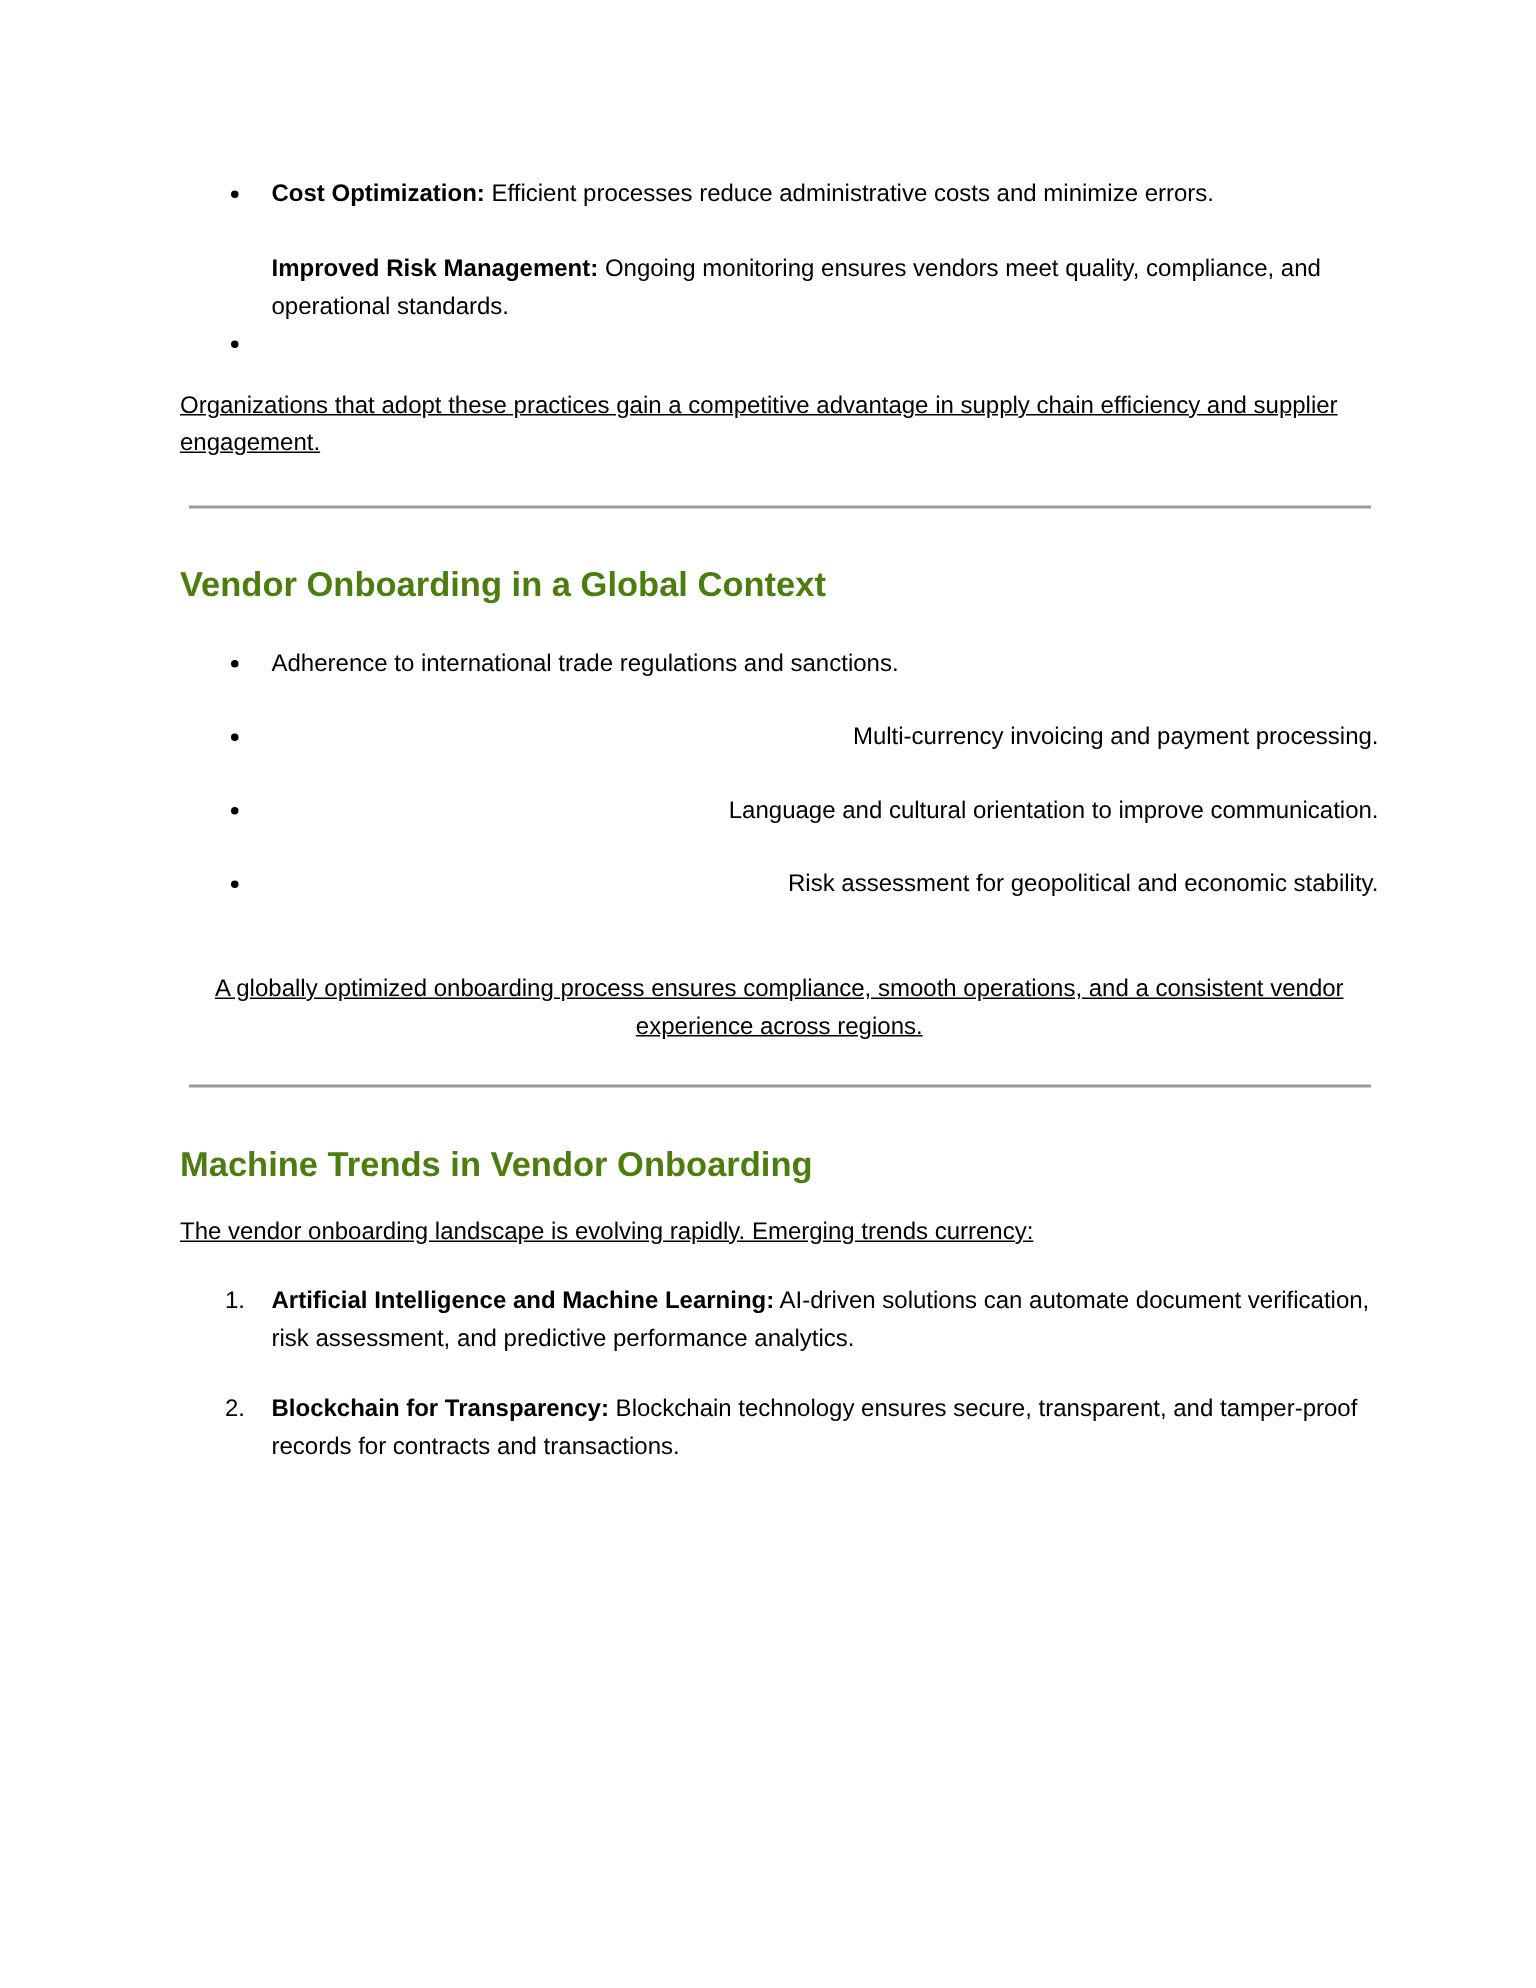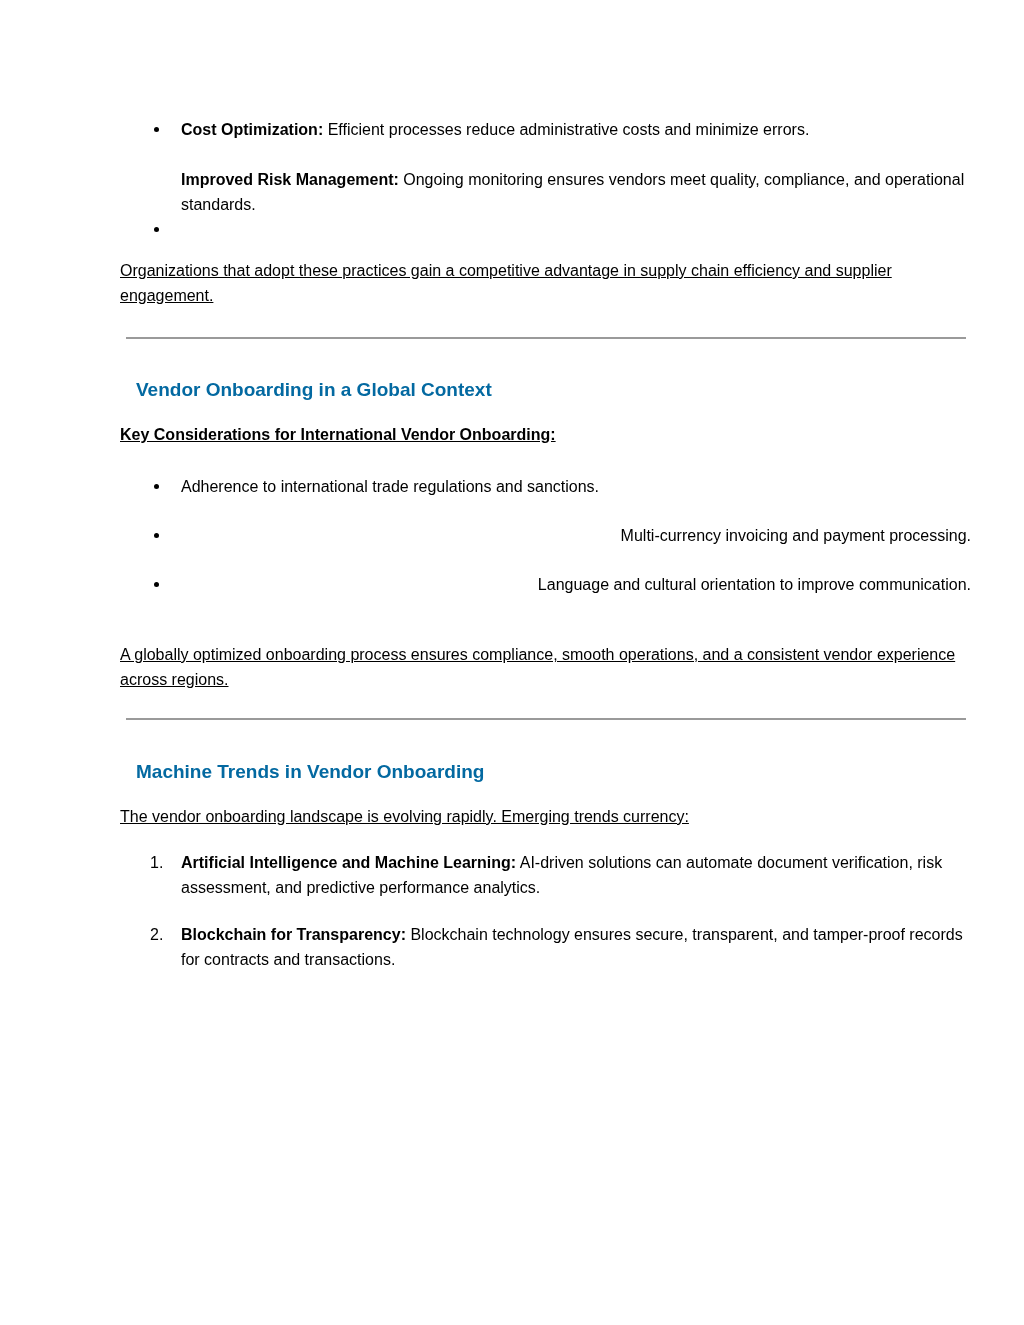--- a/index.html
+++ b/index.html
@@ -6,32 +6,32 @@
   html, body { margin: 0; padding: 0; background: #ffffff; }
   .page {
     position: relative;
     width: 1024px;
     height: 1051px;
     background: #ffffff;
     color: #000000;
     font-family: "Liberation Sans", "DejaVu Sans", sans-serif;
     font-size: 16px;
     line-height: 25px;
-    padding: 117px 53px 0 120px;
+    padding: 117px 105px 0 120px;
     overflow: hidden;
   }
   p { margin: 0; text-decoration: underline; }
   .para { margin: 0; }
   .bold { font-weight: 700; }
   h2 {
-    margin: 16px;
-    font-size: 19px;
+    margin: 0;
+    font-size: 23px;
     line-height: 27px;
     font-weight: 700;
-    color: #0369a1;
+    color: #4d7c0f;
   }
   .divider {
     border: none;
     height: 0;
     border-top: 2px solid #9a9a9a;
     margin: 0 5px 0 6px;
   }
   
   .li { display: flex; align-items: flex-start; }
   .li + .li.gap25 { margin-top: 25px; align-items: flex-end; }
@@ -52,21 +52,21 @@
     background: #000000;
   }
   .li-text { flex: 1 1 auto; }
   
   .mt41 { margin-top: 41px; }
   .mt29 { margin-top: 29px; }
   .mt37 { margin-top: 37px; }
   .mt21 { margin-top: 21px; }
   .mt19 { margin-top: 19px; }
   .mt20 { margin-top: 27px; }
-  .mt45 { margin-top: 45px; }
+  .mt45 { margin-top: 45px; text-align: center; }
   .mt26 { margin-top: 26px; }
   .mt38 { margin-top: 38px; }
 </style>
 </head>
 <body>
 
 <div class="page">
 
   <div>
     <div class="li">
@@ -83,40 +83,45 @@
     </div>
   </div>
 
   <p class="para mt41">Organizations that adopt these practices gain a competitive advantage in supply chain efficiency and supplier engagement.</p>
 
   <hr class="divider mt29">
 
   <h2 class="mt37">Vendor Onboarding in a Global Context</h2>
 
 
-  <p class="para bold mt19">Key Considerations for International Vendor Onboarding:</p>
 
   <div class="mt20">
     <div class="li">
       <span class="marker">
           <span class="dot"></span>
         </span>
       <span class="li-text">Adherence to international trade regulations and sanctions.</span>
     </div>
     <div class="li gap24">
       <span class="marker">
           <span class="dot"></span>
         </span>
       <span class="li-text">Multi-currency invoicing and payment processing.</span>
     </div>
     <div class="li gap24">
       <span class="marker">
           <span class="dot"></span>
         </span>
       <span class="li-text">Language and cultural orientation to improve communication.</span>
+    </div>
+    <div class="li gap24">
+      <span class="marker">
+          <span class="dot"></span>
+        </span>
+      <span class="li-text">Risk assessment for geopolitical and economic stability.</span>
     </div>
   </div>
 
   <p class="para mt45">A globally optimized onboarding process ensures compliance, smooth operations, and a consistent vendor experience across regions.</p>
 
   <hr class="divider mt26">
 
   <h2 class="mt38">Machine Trends in Vendor Onboarding</h2>
 
   <p class="para mt19">The vendor onboarding landscape is evolving rapidly. Emerging trends currency:</p>

